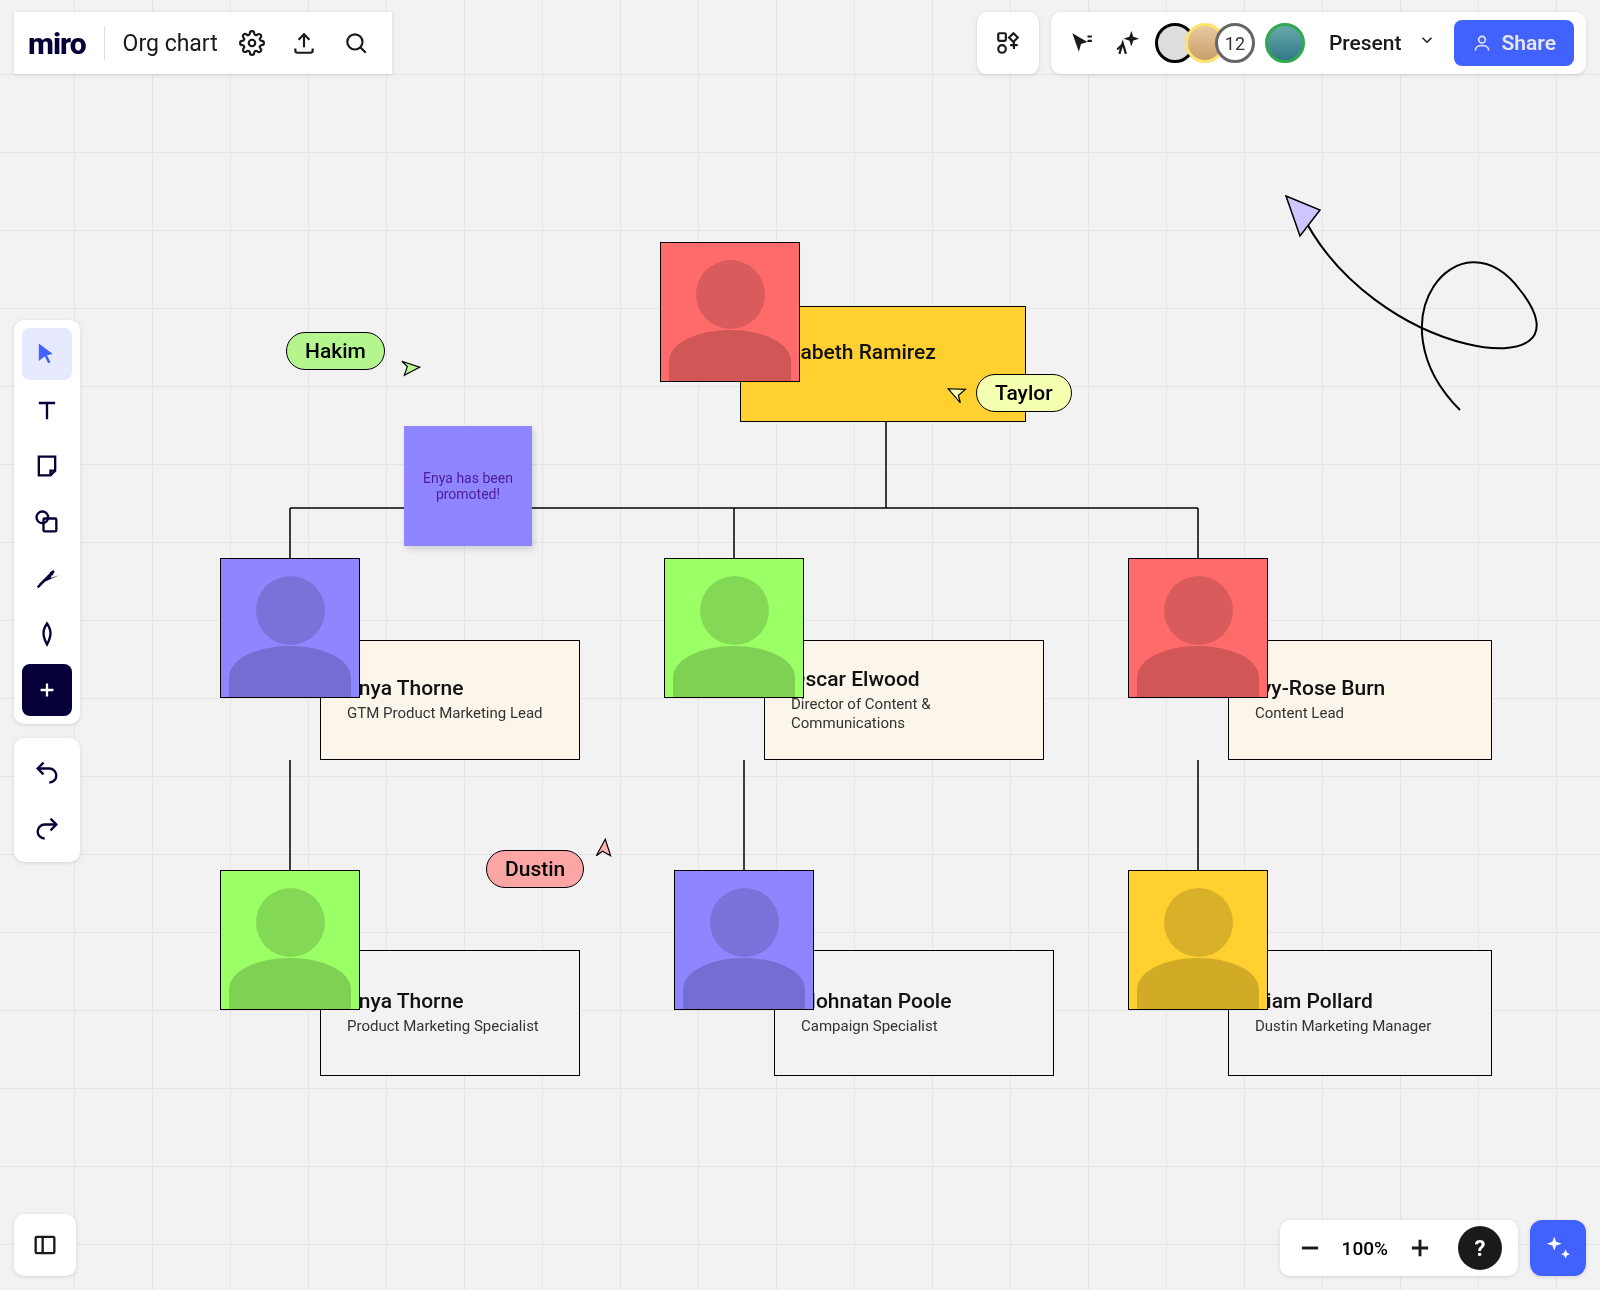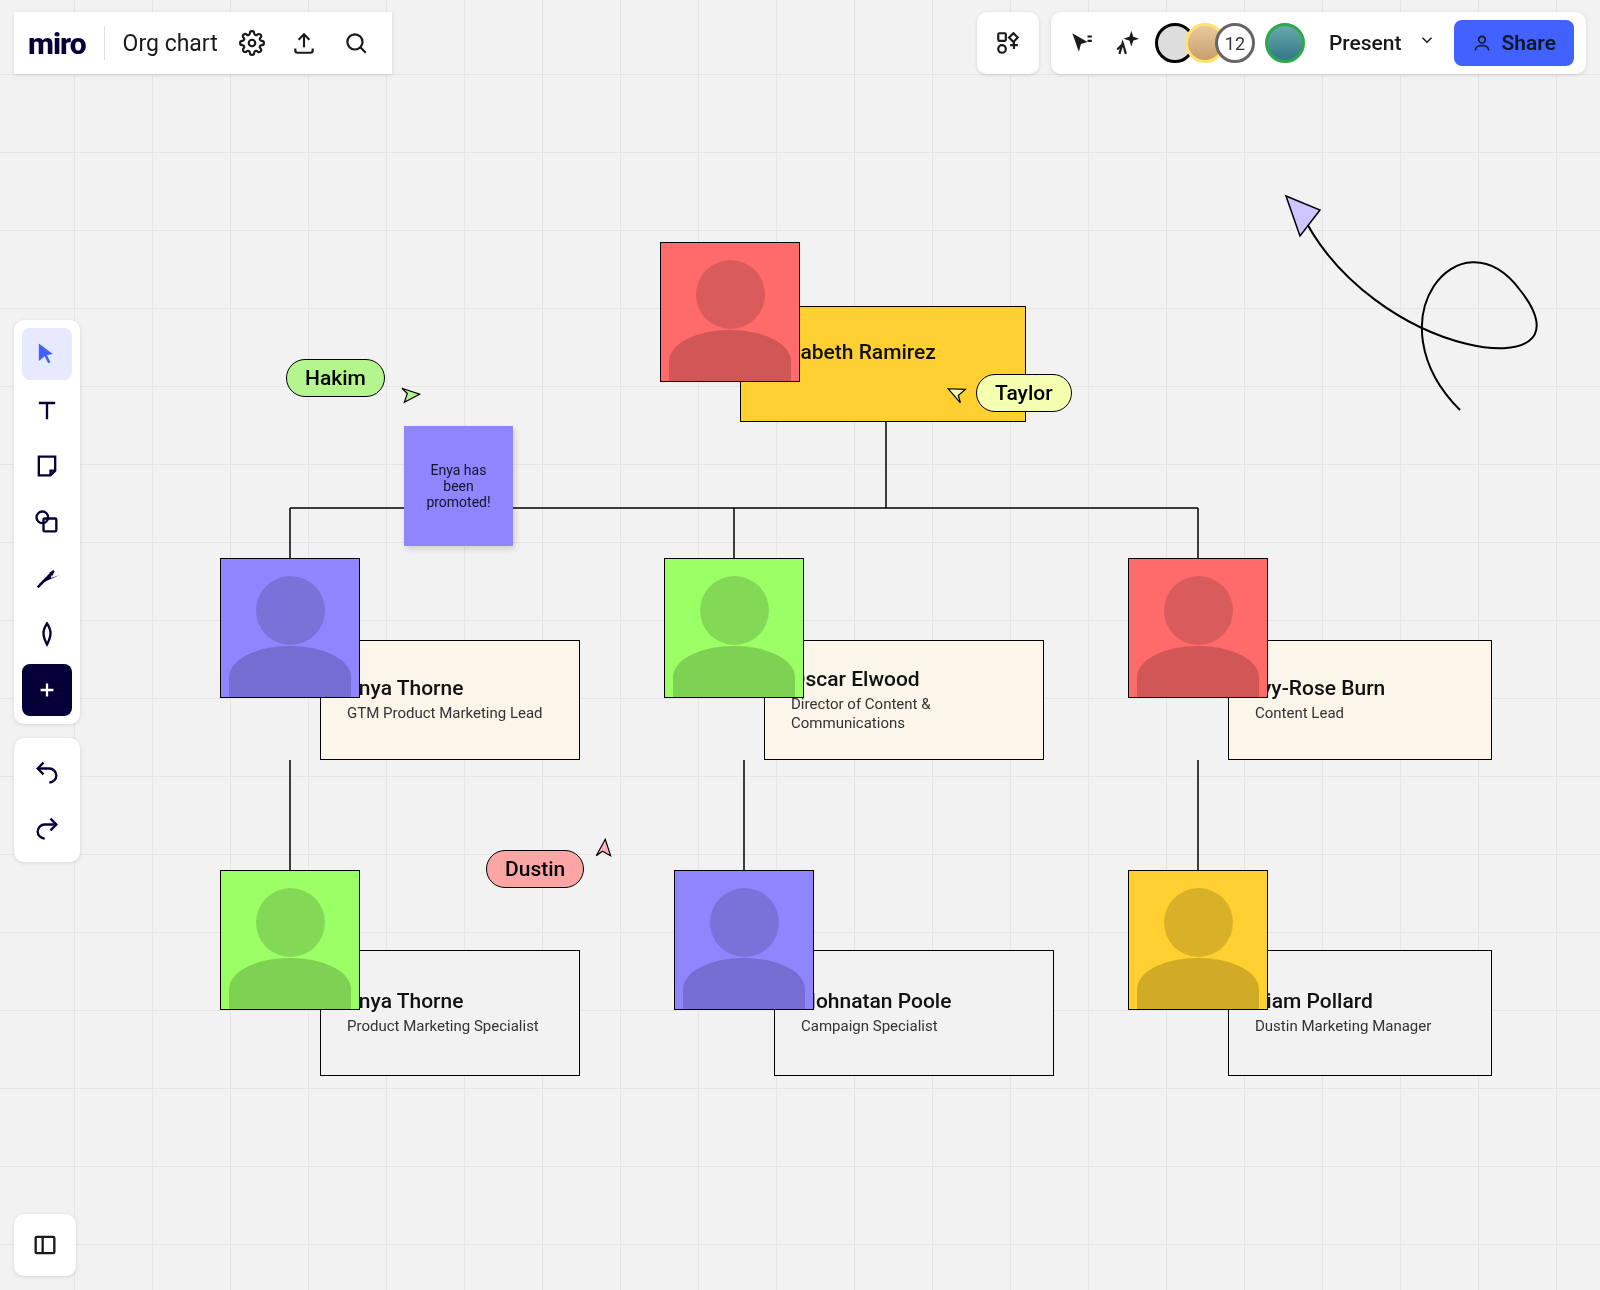--- a/index.html
+++ b/index.html
@@ -87,21 +87,21 @@
     display:flex;align-items:center;justify-content:center;
     font-weight:400;font-size:18px;
   }
   .avatar.solo{margin-left:10px;}
   .present-btn {
     display:flex; align-items:flex-start; gap:16px;
     font-size:21px; color:#1a1a1a; font-weight:500;
     padding: 0 8px 0 14px;
   }
   .share-btn {
-    background:#4262ff; color:#0f172a; border-radius:8px;
+    background:#4262ff; color:#e5e5e5; border-radius:8px;
     height:46px; padding:0 18px;
     display:flex; align-items:center; gap:10px;
     font-size:21px; font-weight:600;
   }
   .share-btn svg{width:20px;height:20px;}
   .chev-down{width:18px;height:18px;}
 
   
   .left-toolbar {
     position:absolute; left:14px; top:320px;
@@ -191,24 +191,24 @@
     width:88%;height:45%;
     background:rgba(0,0,0,.18);
     border-radius:50% 50% 0 0;
     position:absolute;bottom:-8%;
   }
 
   
   .sticky{
     position:absolute;
     background:#8f86ff;
-    width:109px;height:120px;
+    width:128px;height:120px;
     display:flex;align-items:center;justify-content:center;
     text-align:center;
-    font-size:14px;color:#0f172a;
+    font-size:14px;color:#4c1d95;
     padding:12px;
     box-shadow:2px 3px 6px rgba(0,0,0,.15);
   }
 
   
   .cursor-label{
     position:absolute;
     display:flex;align-items:center;gap:6px;
   }
   .pill{
@@ -324,21 +324,21 @@
       <div class="photo-inner">
           <div class="head"></div>
           <div class="shoulders"></div>
         </div>
     </div>
 
     <div class="sticky" style="left:404px;top:426px">
       <span>Enya has been promoted!</span>
     </div>
 
-    <div class="cursor-label" style="left:286px;top:359px">
+    <div class="cursor-label" style="left:286px;top:332px">
       <span class="pill" style="background:#b4f58d">Hakim</span>
       <svg class="cur-ptr" viewBox="0 0 24 24" style="transform:translate(6px,18px) rotate(120deg)">
           <polygon points="4,2 20,12 10,14 8,22" fill="#b4f58d" stroke="#000" stroke-width="1.3"></polygon>
         </svg>
     </div>
     <div class="cursor-label" style="left:948px;top:374px">
       <svg class="cur-ptr" viewBox="0 0 24 24" style="transform:rotate(-30deg)">
           <polygon points="4,2 20,12 10,14 8,22" fill="#f4ffb0" stroke="#000" stroke-width="1.3"></polygon>
         </svg>
       <span class="pill" style="background:#f4ffb0">Taylor</span>
@@ -482,14 +482,36 @@
     </div>
   </div>
 
   <div class="bottom-left">
     <svg viewBox="0 0 24 24" fill="none" stroke="#1a1a1a" stroke-width="2">
         <rect x="4" y="5" width="16" height="14" rx="1"></rect>
         <path d="M10 5v14"></path>
       </svg>
   </div>
 
+  <div class="bottom-right">
+    <div class="zoom-bar">
+      <span class="zoom-btn">
+        <svg viewBox="0 0 24 24" stroke="#1a1a1a" stroke-width="2.5">
+            <path d="M5 12h14"></path>
+          </svg>
+      </span>
+      <span>100%</span>
+      <span class="zoom-btn">
+        <svg viewBox="0 0 24 24" stroke="#1a1a1a" stroke-width="2.5">
+            <path d="M12 5v14M5 12h14"></path>
+          </svg>
+      </span>
+      <span class="help-btn">?</span>
+    </div>
+    <div class="ai-btn">
+      <svg viewBox="0 0 24 24" fill="currentColor">
+          <path d="M9 3l1.5 4L15 8.5 10.5 10 9 14l-1.5-4L3 8.5 7.5 7z"></path>
+          <path d="M18 13l1 2.5L21.5 17 19 18l-1 2.5L17 18l-2.5-1L17 15.5z"></path>
+        </svg>
+    </div>
+  </div>
 
 </div>
 
 </body></html>

